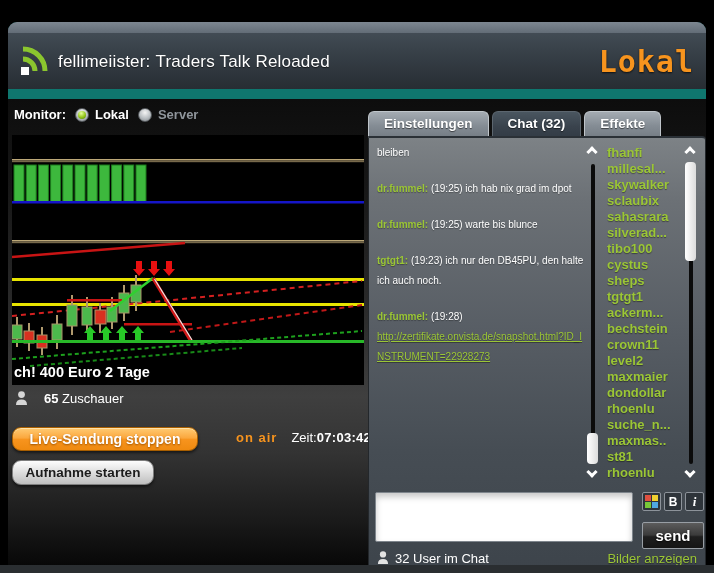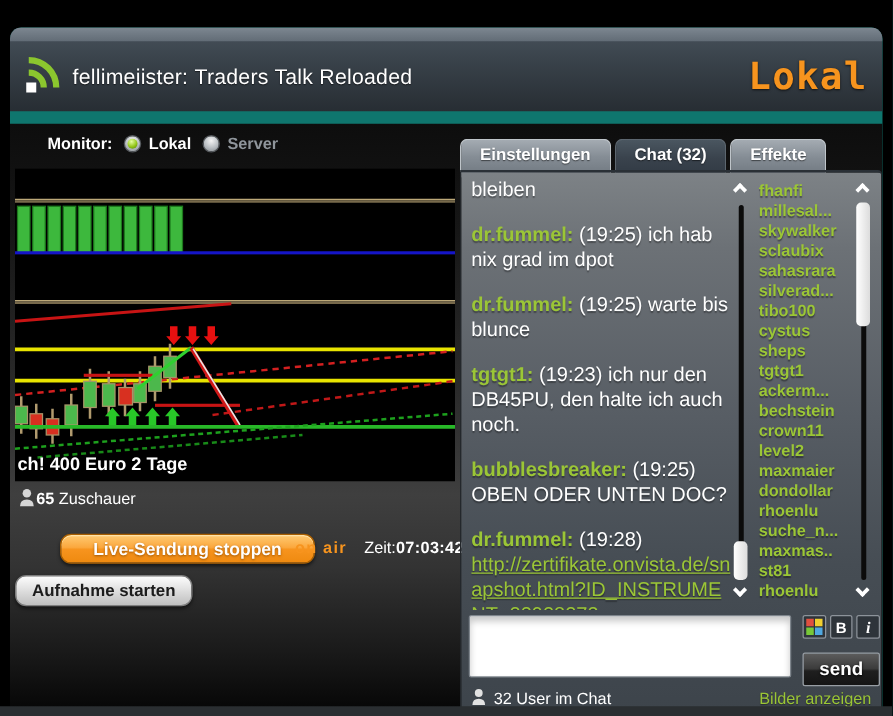--- a/index.html
+++ b/index.html
@@ -7,45 +7,45 @@
   .page{position:relative;width:714px;height:573px;background:#000;overflow:hidden;}
   .window{position:absolute;left:8px;top:22px;width:698px;height:556px;border-radius:9px;overflow:hidden;background:#0f766e;}
   
   .header{position:relative;height:67px;background:linear-gradient(180deg,#48525b 0%,#39424a 40%,#272d33 100%);display:flex;align-items:center;padding:12px 12px 0 12px;}
   .header::before{content:"";position:absolute;left:0;top:0;right:0;height:11px;background:linear-gradient(180deg,#7d8791,#626c76);border-radius:9px 9px 0 0;}
   .title{display:flex;gap:5px;color:#fff;font-size:17px;letter-spacing:.2px;text-shadow:0 1px 1px rgba(0,0,0,.6);}
   .brand{margin-left:auto;font-family:"DejaVu Sans Mono",monospace;font-weight:bold;font-size:30px;color:#f7941e;letter-spacing:1px;text-shadow:0 1px 2px rgba(0,0,0,.7);}
   .rss{margin-right:8px;}
   
   .content{position:relative;height:479px;margin-top:10px;background:linear-gradient(180deg,#0d0d0d 0%,#161616 18%,#2b2b2b 45%,#3f3f3f 62%,#333 74%,#1a1a1a 88%,#020202 100%);}
-  .monitor-row{position:absolute;left:6px;top:8px;display:flex;align-items:flex-end;gap:9px;margin-left:24px;}
+  .monitor-row{position:absolute;left:6px;top:8px;display:flex;align-items:flex-end;gap:9px;}
   .mon-label{color:#fff;font-weight:bold;font-size:13px;}
   .radio-pair{display:flex;align-items:center;gap:6px;}
   .radio{position:relative;width:14px;height:14px;border-radius:50%;background:radial-gradient(circle at 50% 30%,#f4f4f4,#b9bec2 55%,#84898e);border:1px solid #55595d;}
   .radio.sel::after{content:"";position:absolute;inset:2px;border-radius:50%;background:radial-gradient(circle at 40% 28%,#e6ff9e,#94c61a 55%,#4d7a00);}
   .radio-label{font-weight:bold;font-size:13px;color:#fff;}
   .radio-label.dim{color:#8f959b;}
   
   .video{position:absolute;left:4px;top:36px;width:352px;height:250px;background:#000;overflow:hidden;}
   .video svg{display:block;}
   .overlay-text{position:absolute;left:2px;bottom:5px;color:#fff;font-weight:bold;font-size:14.5px;text-shadow:1px 1px 1px #000;}
-  .viewers-row{position:absolute;left:7px;top:292px;display:flex;align-items:center;gap:1px;color:#fff;font-size:13px;}
+  .viewers-row{position:absolute;left:7px;top:292px;display:flex;align-items:center;gap:16px;color:#fff;font-size:13px;}
   .viewers-row b{font-size:13px;}
-  .stop-btn{position:absolute;left:4px;top:328px;width:204px;height:24px;border-radius:9px;border:1px solid #a85e00;background:linear-gradient(180deg,#ffca72 0%,#fba83e 45%,#f7941e 52%,#ef8a10 100%);color:#fff;font-weight:bold;font-size:14px;text-shadow:0 1px 2px #9a5200;box-shadow:0 2px 3px rgba(0,0,0,.55),inset 0 1px 0 #ffe2a8;cursor:pointer;margin-left:36px;}
+  .stop-btn{position:absolute;left:4px;top:328px;width:186px;height:24px;border-radius:9px;border:1px solid #a85e00;background:linear-gradient(180deg,#ffca72 0%,#fba83e 45%,#f7941e 52%,#ef8a10 100%);color:#fff;font-weight:bold;font-size:14px;text-shadow:0 1px 2px #9a5200;box-shadow:0 2px 3px rgba(0,0,0,.55),inset 0 1px 0 #ffe2a8;cursor:pointer;}
   .onair-zeit{position:absolute;left:228px;top:331px;display:flex;align-items:center;gap:14px;font-size:13px;}
   .onair{color:#f7941e;font-weight:bold;letter-spacing:1px;}
   .zeit{color:#fff;}
   .zeit b{letter-spacing:.3px;}
   .record-btn{position:absolute;left:4px;top:361px;width:142px;height:25px;border-radius:9px;border:1px solid #7e7e7e;background:linear-gradient(180deg,#fdfdfd 0%,#dedede 50%,#bfbfbf 100%);color:#1c1c1c;font-weight:bold;font-size:13.5px;box-shadow:0 2px 3px rgba(0,0,0,.5);cursor:pointer;}
   
   .tabs{position:absolute;left:360px;top:12px;display:flex;gap:3px;}
   .tab{height:31px;line-height:24px;padding:0 15px;border-radius:6px 6px 0 0;color:#fff;font-weight:bold;font-size:13.5px;text-shadow:0 1px 1px rgba(0,0,0,.55);cursor:pointer;background:linear-gradient(180deg,#a4abb2 0%,#858d95 45%,#6e767e 100%);border:1px solid #bfc5ca;border-bottom:none;}
   .tab.active{background:linear-gradient(180deg,#4a5660 0%,#39424c 50%,#303943 100%);border:1px solid #5c666f;border-bottom:none;}
   .panel{position:absolute;left:360px;top:37px;width:338px;height:438px;border-radius:0 4px 5px 5px;border:1px solid #23272b;border-top:2px solid #2a3036;background:linear-gradient(180deg,#7d8286 0%,#6c7176 14%,#575d64 45%,#464d54 72%,#3d444b 100%);}
-  .chat-area{position:absolute;left:8px;top:5px;width:209px;height:345px;overflow:hidden;color:#fff;font-size:16px;line-height:20px;}
+  .chat-area{position:absolute;left:8px;top:5px;width:209px;height:345px;overflow:hidden;color:#fff;font-size:10px;line-height:20px;}
   .msg{margin-bottom:16px;text-shadow:0 1px 1px rgba(0,0,0,.35);}
   .uname{color:#9bc636;font-weight:bold;}
   .chatlink{display:block;color:#9bc636;text-decoration:underline;word-break:break-all;cursor:pointer;}
   .scrollbar{position:absolute;top:6px;width:16px;height:338px;}
   .sb-track{position:absolute;left:6px;top:20px;width:4px;height:300px;background:#0b0b0b;border-radius:2px;}
   .sb-thumb{position:absolute;left:2px;width:11px;border-radius:4px;background:linear-gradient(90deg,#fff,#dcdcdc);cursor:pointer;}
   .sb-arrow{position:absolute;left:1px;width:14px;height:12px;cursor:pointer;}
   .chev{position:absolute;left:2px;width:8px;height:8px;border-style:solid;border-color:#fff;border-width:3px 3px 0 0;}
   .chev.up{top:4px;transform:rotate(-45deg);}
   .chev.down{top:0;transform:rotate(135deg);}
@@ -204,21 +204,20 @@
         <div class="tab active">Chat (32)</div>
         <div class="tab">Effekte</div>
       </div>
 
       <div class="panel">
         <div class="chat-area" id="chat-messages">
             <div class="msg">bleiben</div>
             <div class="msg"><b class="uname">dr.fummel:</b> (19:25) ich hab nix grad im dpot</div>
             <div class="msg"><b class="uname">dr.fummel:</b> (19:25) warte bis blunce</div>
             <div class="msg"><b class="uname">tgtgt1:</b> (19:23) ich nur den DB45PU, den halte ich auch noch.</div>
-            <div class="msg"><b class="uname">bubblesbreaker:</b> (19:25) OBEN ODER UNTEN DOC?</div>
             <div class="msg"><b class="uname">dr.fummel:</b> (19:28)<a class="chatlink">http://zertifikate.onvista.de/snapshot.html?ID_INSTRUMENT=22928273</a></div>
           </div>
 
         <div class="scrollbar" style="left:216px;">
           <div class="sb-arrow" style="top:0;">
               <span class="chev up"></span>
             </div>
           <div class="sb-track"></div>
           <div class="sb-thumb" style="top:289px;height:31px;"></div>
           <div class="sb-arrow" style="top:324px;">

